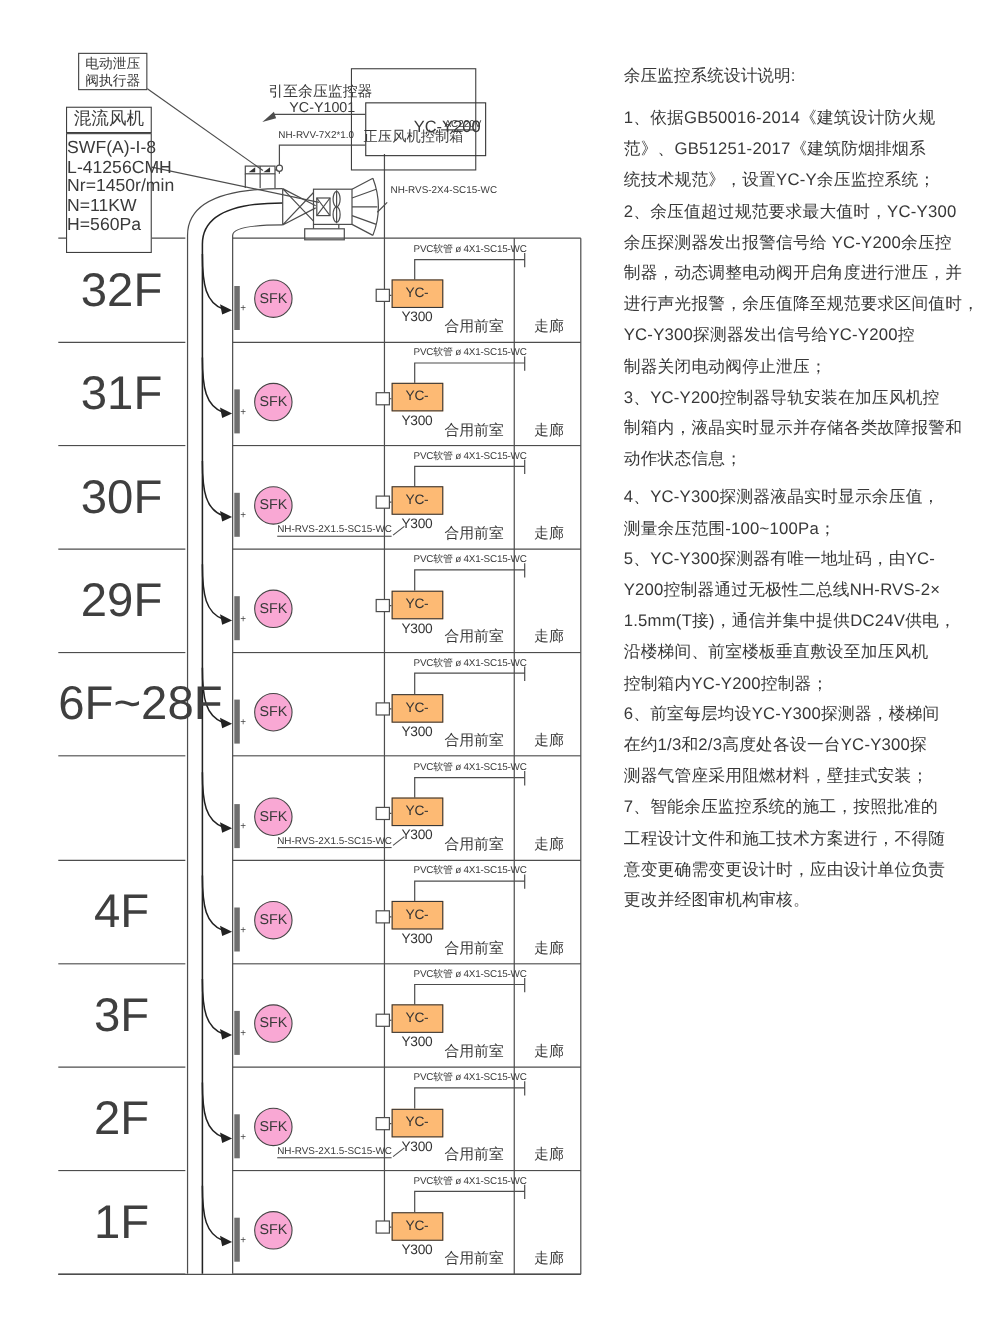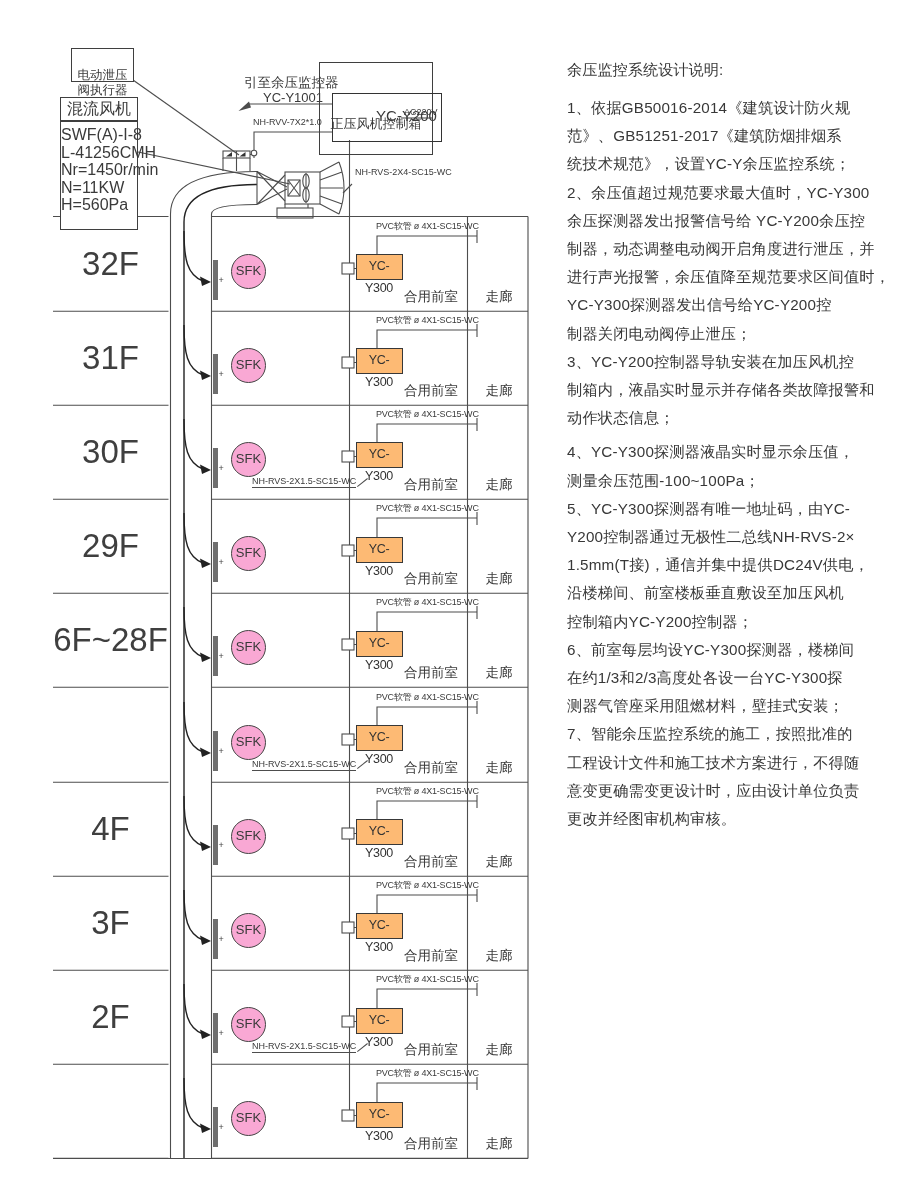--- a/index.html
+++ b/index.html
@@ -2,39 +2,39 @@
 <html><head>
 <meta charset="utf-8">
 <style>
   html,body{margin:0;padding:0;background:#fff;}
   #canvas{position:relative;width:900px;height:1200px;background:#fff;overflow:hidden;
           font-family:"Liberation Sans","DejaVu Sans",sans-serif;color:#3a3a3a;}
   .abs{position:absolute;white-space:nowrap;}
   svg{position:absolute;left:0;top:0;}
   .box{position:absolute;border:1.3px solid #3f3f3f;box-sizing:border-box;background:#fff;}
   
-  #actuator-box{left:71px;top:48px;width:63px;height:34px;text-align:center;font-size:12.5px;line-height:15px;padding-top:19px;}
+  #actuator-box{left:71px;top:48px;width:63px;height:34px;text-align:center;font-size:12.5px;line-height:15px;padding-top:2px;}
   #fan-title-box{left:60px;top:97px;width:78px;height:24px;text-align:center;font-size:16px;line-height:22px;}
   #fan-spec-box{left:60px;top:121px;width:78px;height:109px;padding:4px 0 0 0;font-size:16px;line-height:17.6px;overflow:visible;}
   .spec-line{white-space:nowrap;}
   
   #control-box{left:319px;top:62px;width:114px;height:93px;}
   #control-title{left:319px;top:67px;width:114px;text-align:center;font-size:13px;margin-top:48px;}
   #yc200-box{left:332px;top:93px;width:69px;height:47px;border:1.8px solid #333;text-align:center;font-size:15px;line-height:44px;padding-left:39px;}
   
   .sm{font-size:9px;color:#3a3a3a;}
   #lead1{left:244px;top:74px;font-size:13.5px;}
   #lead2{left:263px;top:90px;font-size:13px;}
   #rvv-label{left:253px;top:117px;}
   #bus-label{left:355px;top:167px;}
   #ac-label{left:404px;top:107px;font-size:9px;}
   
   .floor-row{position:absolute;left:0;width:900px;height:94.2px;}
   .floor-label{position:absolute;left:53px;top:0;width:115px;height:94px;line-height:94px;text-align:center;
-               font-size:33px;color:#3f3f3f;}
+               font-size:43px;color:#3f3f3f;}
   .damper{position:absolute;left:212.5px;top:43px;width:5.5px;height:40px;background:#6e6e6e;}
   .plus-mark{position:absolute;left:218.5px;top:58px;font-size:9px;color:#444;}
   .sfk{position:absolute;left:231px;top:37px;width:35px;height:35px;border:1.4px solid #454545;border-radius:50%;
        box-sizing:border-box;text-align:center;line-height:32px;font-size:13px;color:#3a3a3a;background:#f9a8d4;}
   .yc300{position:absolute;left:355.5px;top:37.5px;width:47px;height:26px;border:1.8px solid #383838;box-sizing:border-box;
          background:#fdba74;text-align:center;line-height:22px;font-size:12.5px;letter-spacing:-0.3px;color:#333;}
   .pvc-label{position:absolute;left:376px;top:3px;font-size:9px;letter-spacing:-0.2px;color:#3a3a3a;white-space:nowrap;}
   .branch-label{position:absolute;left:252px;top:71px;font-size:9px;color:#3a3a3a;white-space:nowrap;}
   .branch-text{border-bottom:1px solid #4d4d4d;padding-bottom:1px;}
   .branch-slash{position:absolute;right:-13px;bottom:3px;width:13px;height:1.2px;background:#4d4d4d;transform:rotate(-38deg);}
@@ -267,20 +267,21 @@
   </div>
       <div class="floor-row" style="top: 1064.3px;">
     <svg width="900" height="95" viewBox="0 0 900 95">
       <path class="ln" d="M53,94.2 H168.5 M211.5,94.2 H528"></path>
       <path class="lnd" d="M184,14 C184,42 187,58 203,64"></path>
       <polygon points="211,65 200,59.5 202,69" fill="#222"></polygon>
       <path class="ln" d="M377,38 V19 H477 M477,13 V26"></path>
       <rect x="342" y="46" width="12" height="11" fill="#fff" stroke="#4d4d4d" stroke-width="1.1"></rect>
       <path class="ln" d="M354,51.5 H356"></path>
     </svg>
+    <div class="floor-label">1F</div>
     <div class="damper"></div>
     <div class="plus-mark">+</div>
     <div class="sfk"><span>SFK</span></div>
     <div class="yc300"><span>YC-Y300</span></div>
     <div class="pvc-label"><span>PVC软管 ø  4X1-SC15-WC</span></div>
 
     <div class="room-front"><span>合用前室</span></div>
     <div class="room-corridor"><span>走廊</span></div>
   </div>
     </div>

